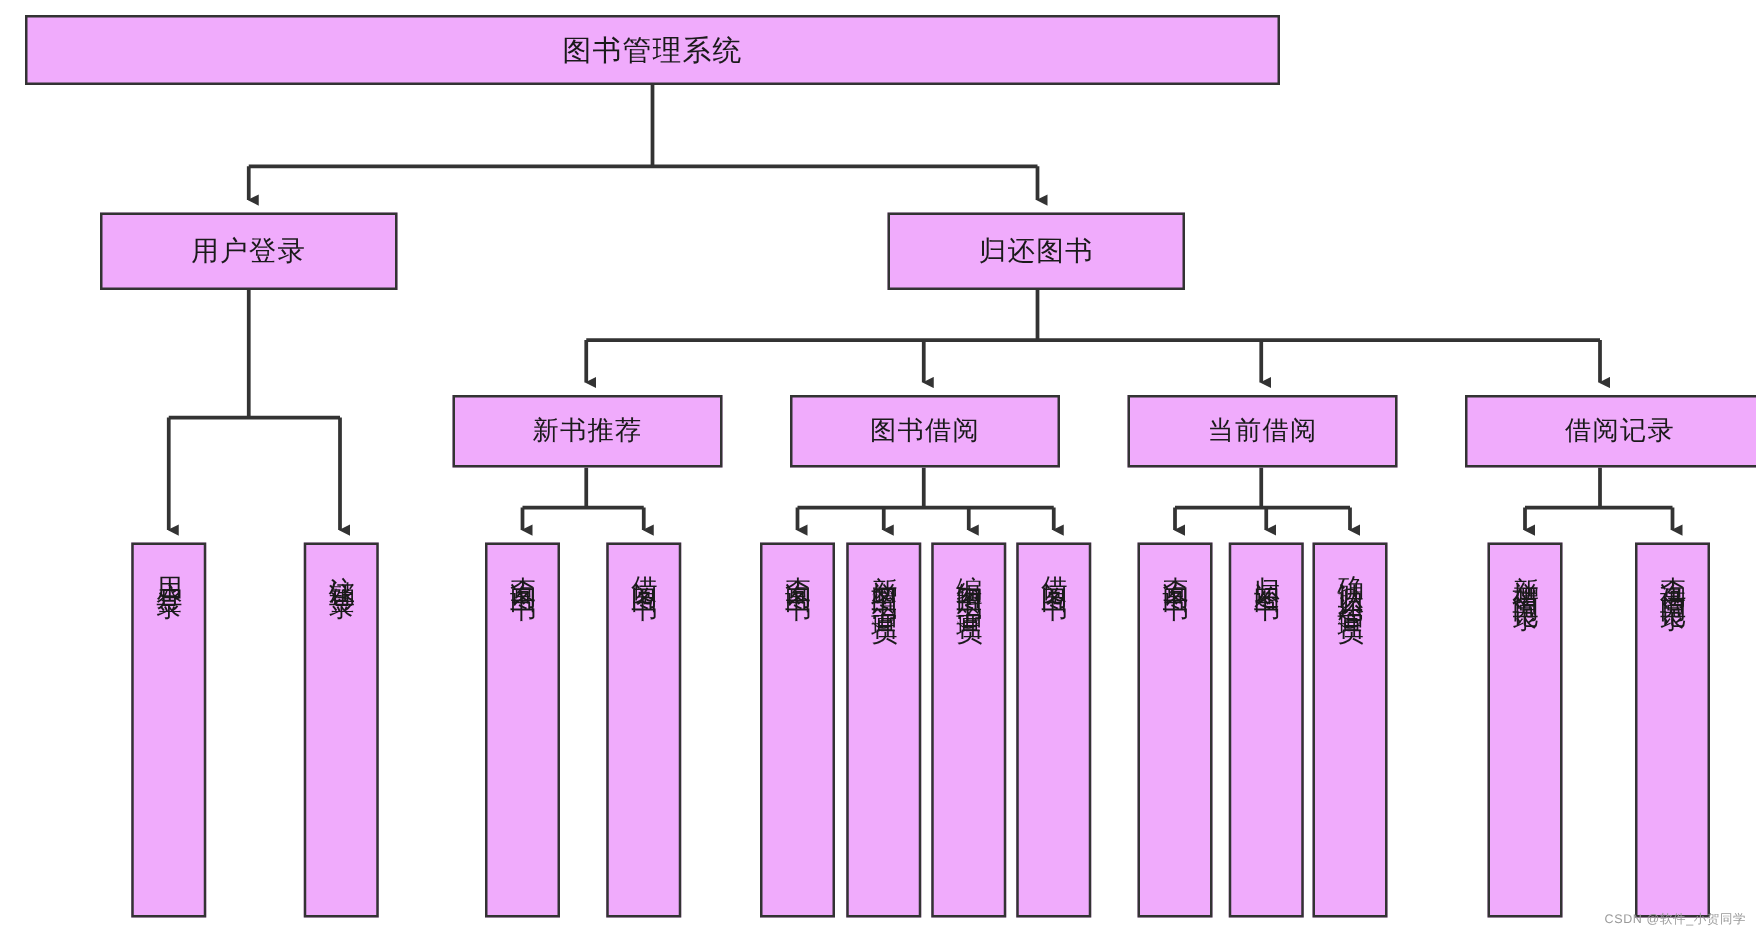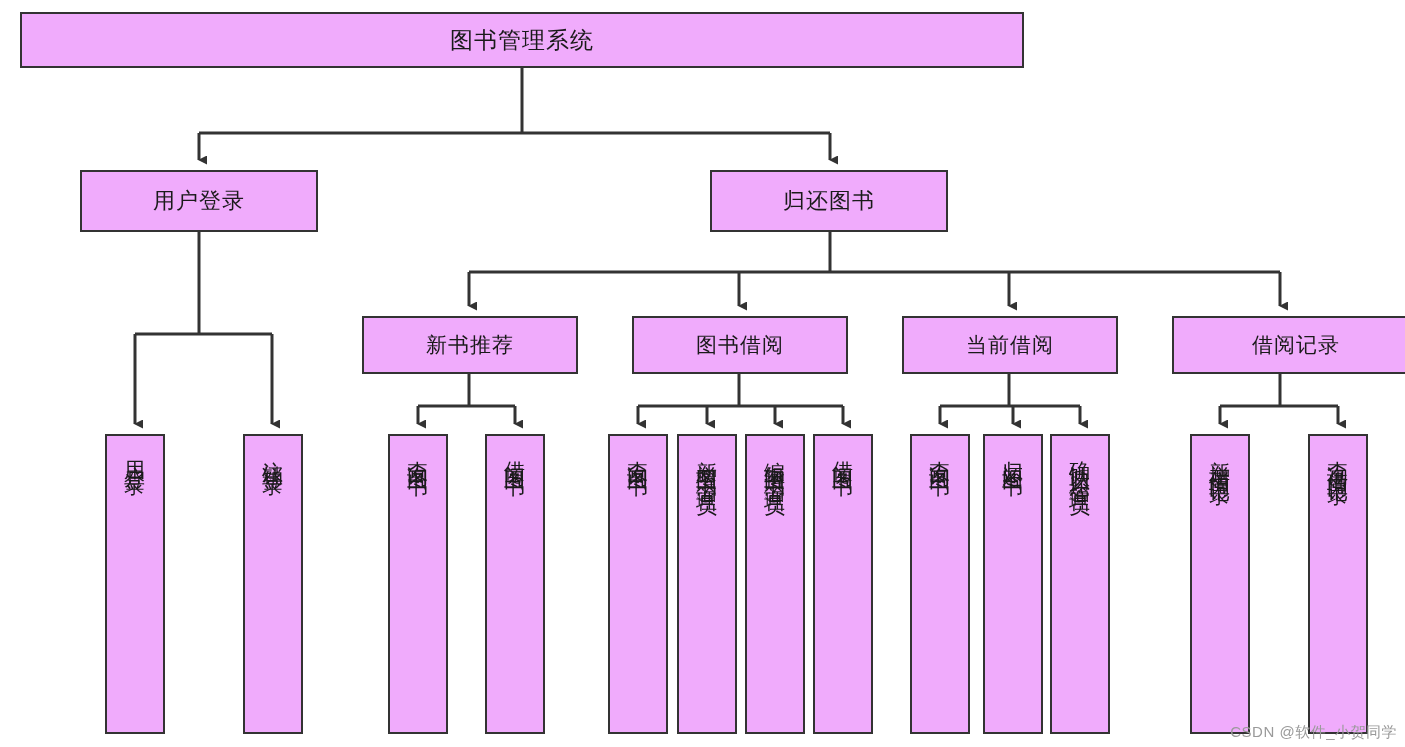--- a/index.html
+++ b/index.html
@@ -56,21 +56,21 @@
     font-size: 21px;
     letter-spacing: 5px;
     line-height: 1;
     white-space: nowrap;
     text-align: left;
   }
   .watermark {
     position: absolute;
     right: 8px;
     bottom: 5px;
-    font-size: 15px;
+    font-size: 10px;
     color: #9a9a9a;
     letter-spacing: 0.5px;
     white-space: nowrap;
   }
 </style>
 </head>
 <body>
 
 <div id="diagram-root">
 

